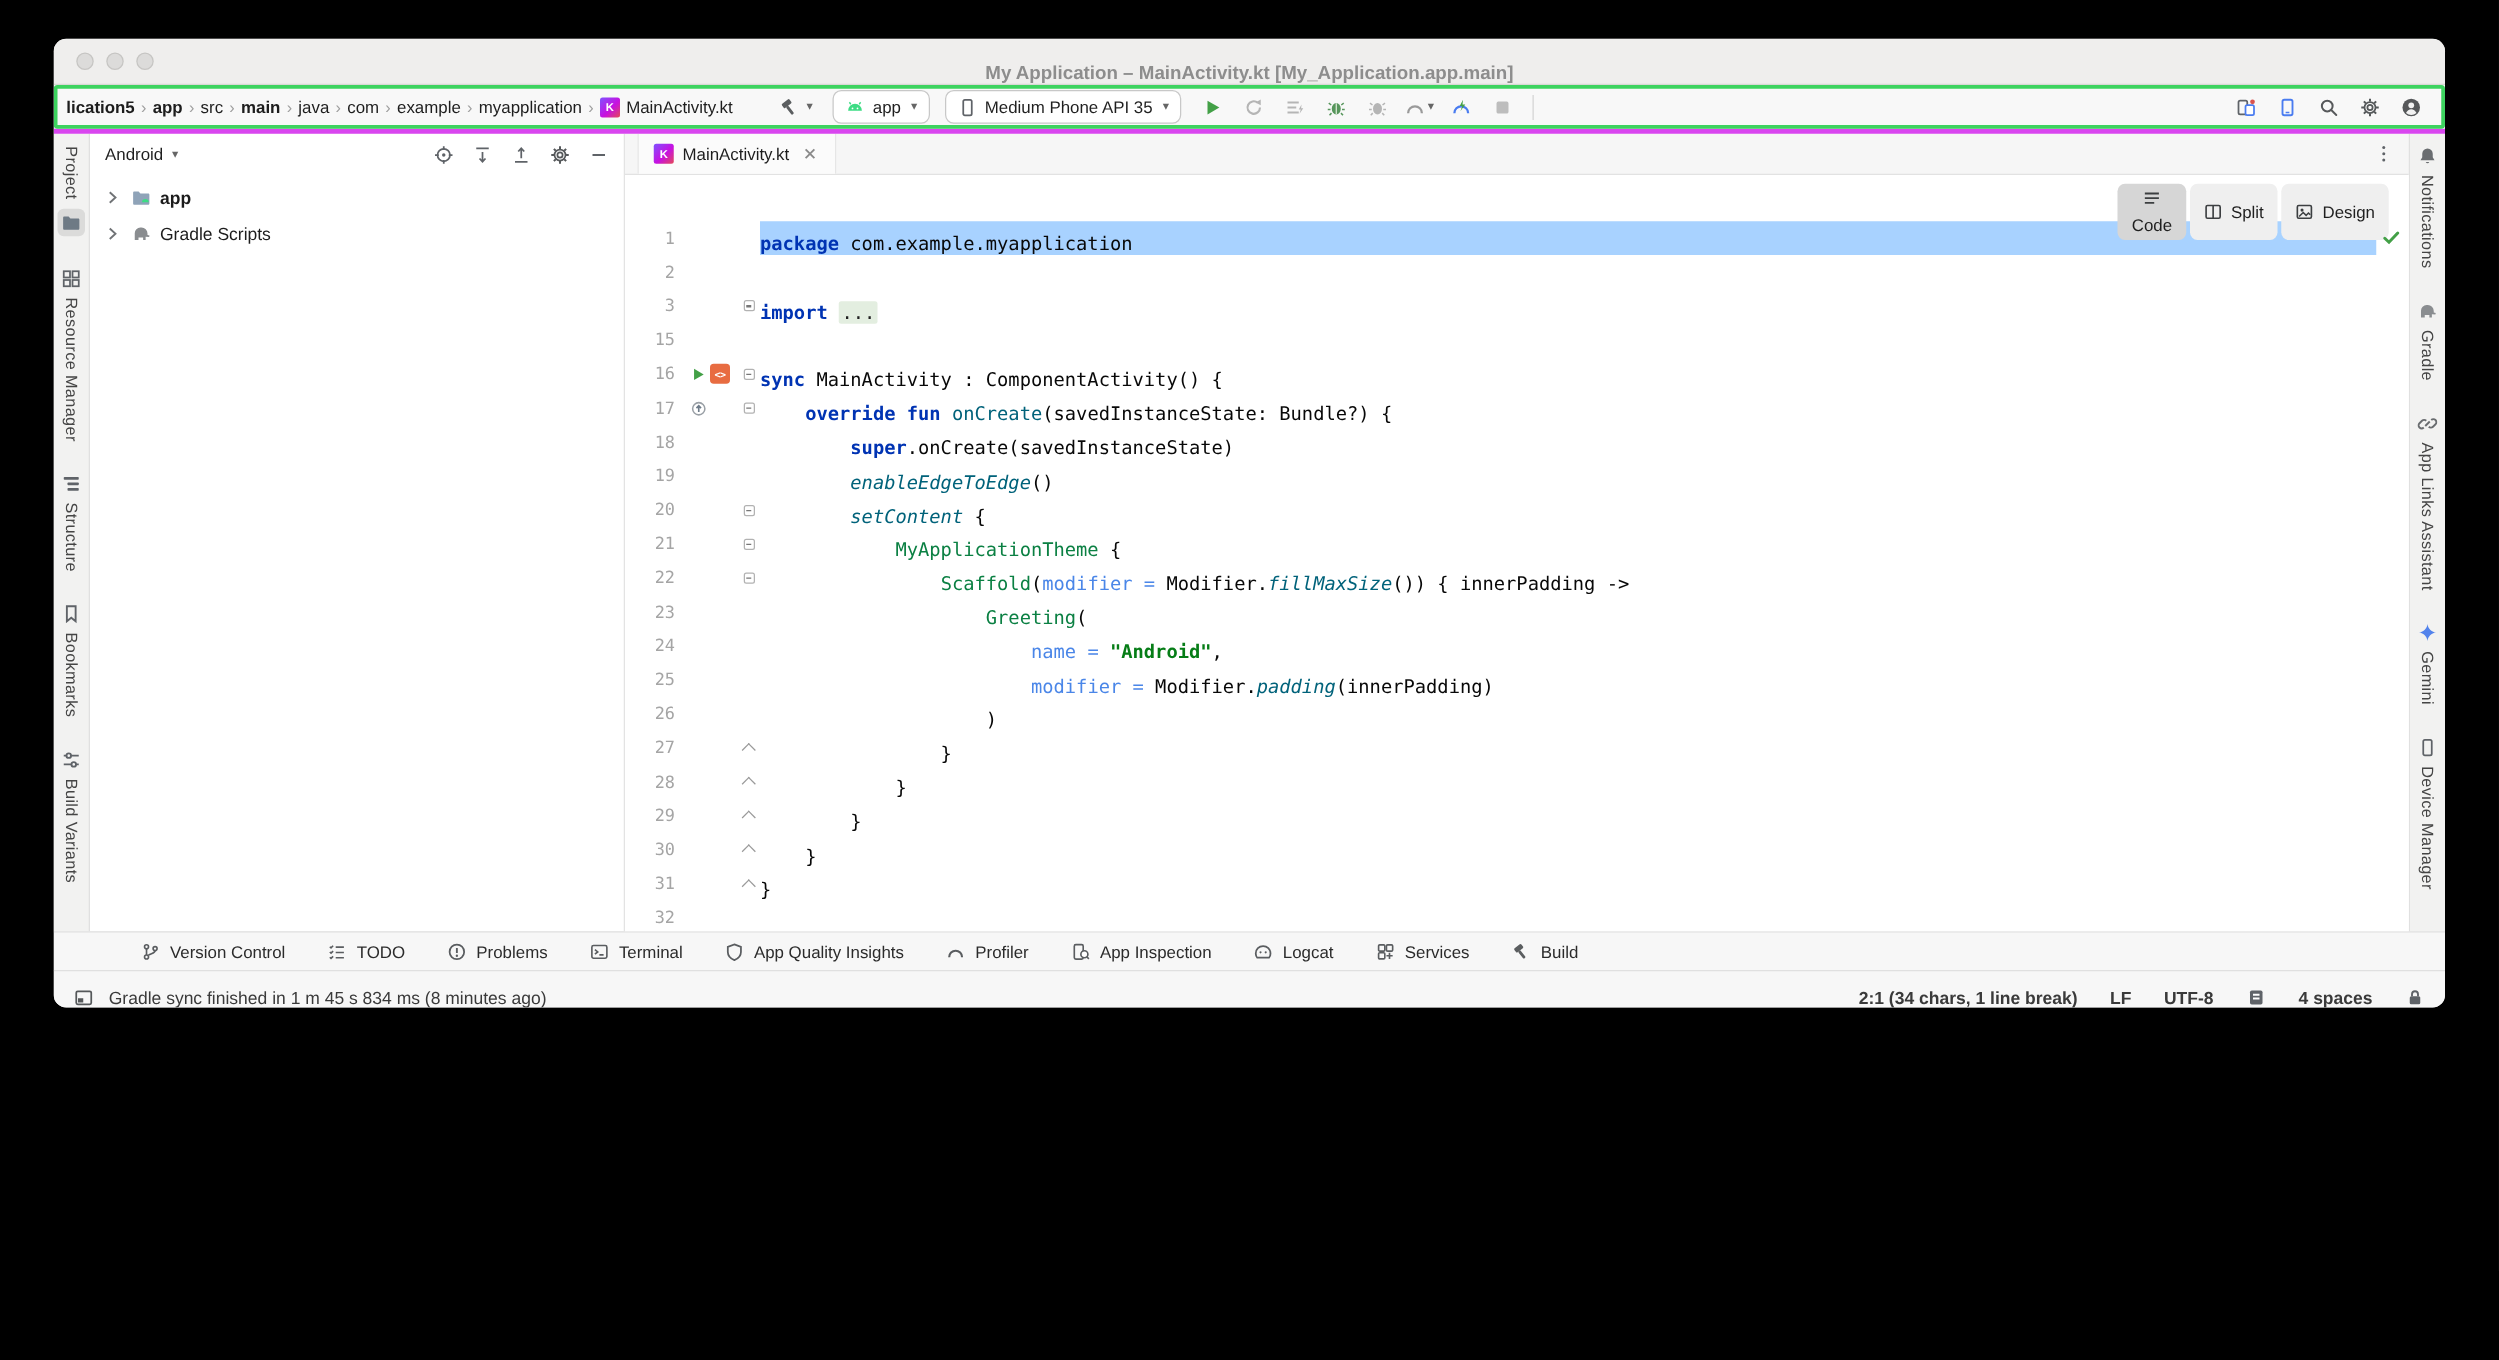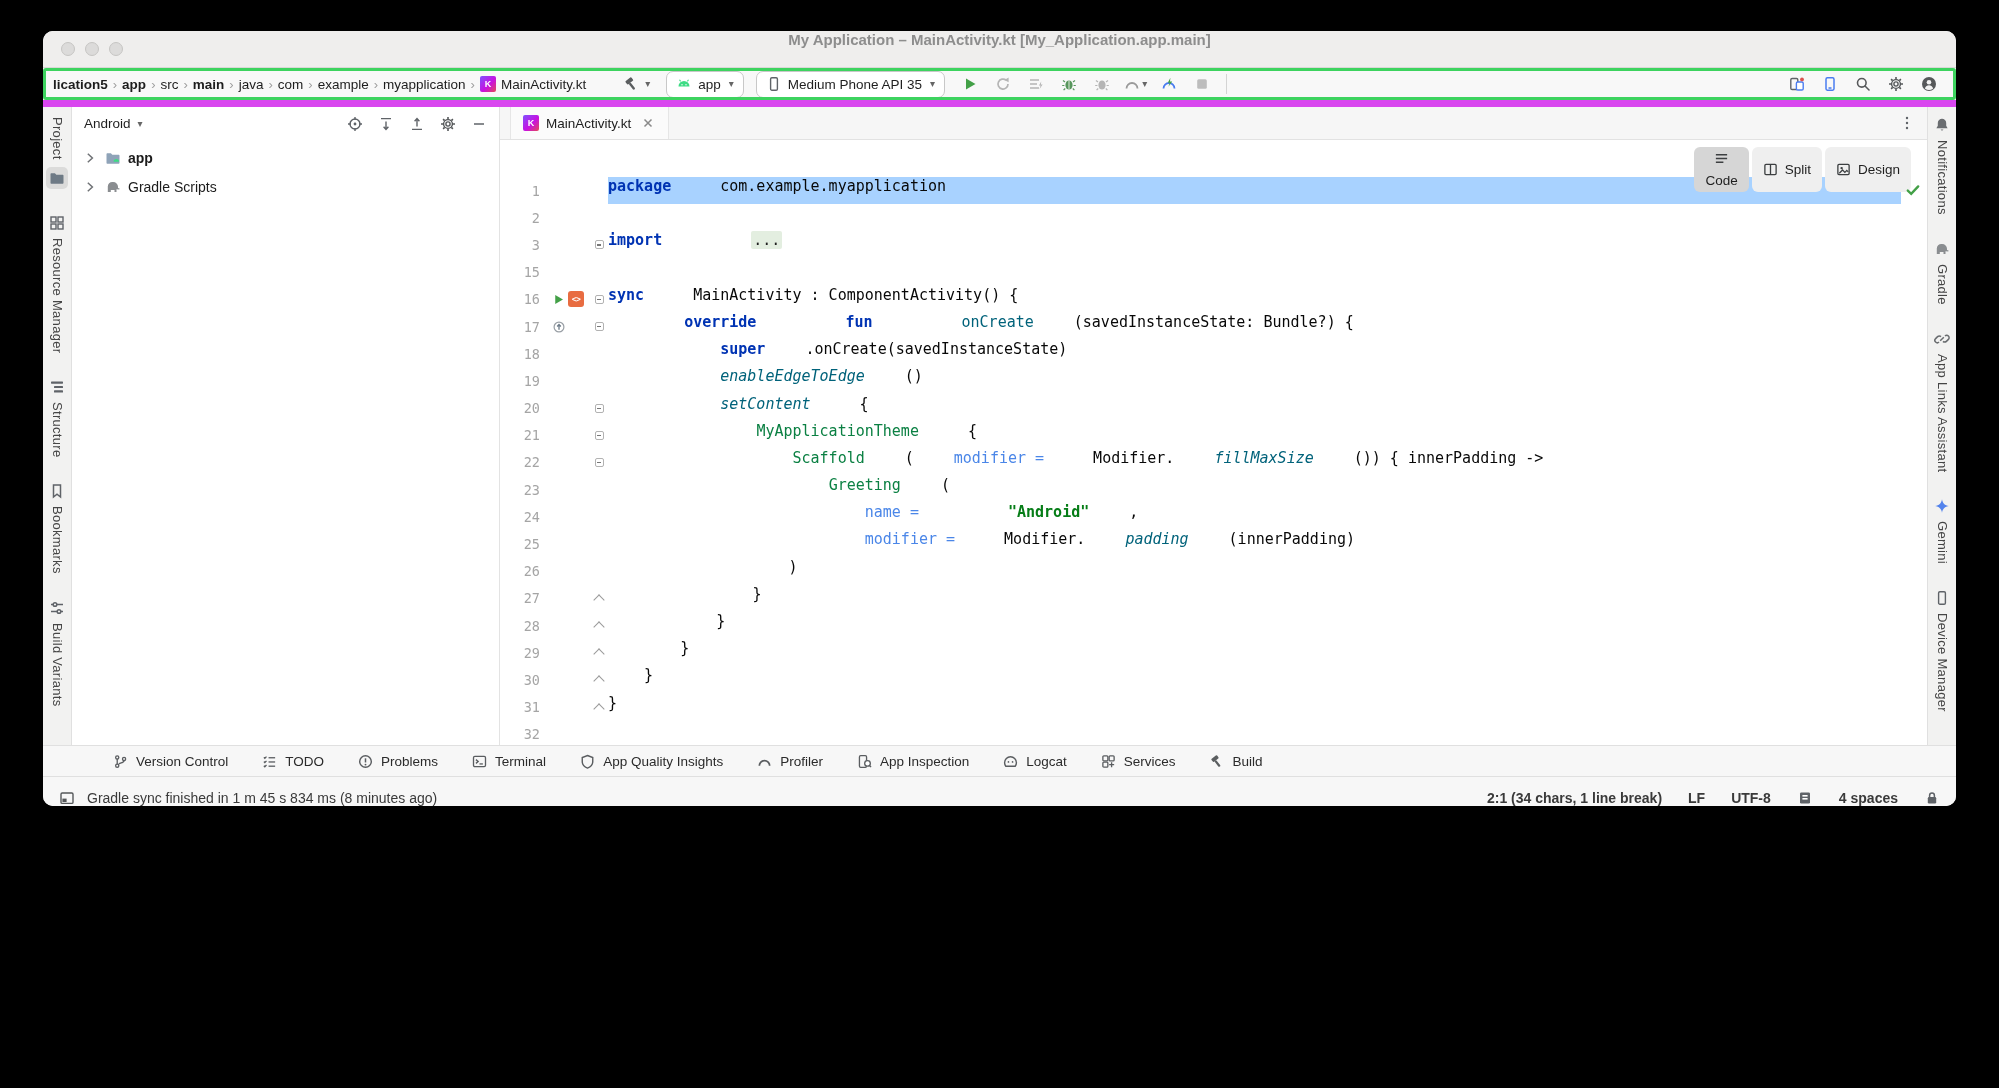--- a/index.html
+++ b/index.html
@@ -5,27 +5,27 @@
   * { margin:0; padding:0; box-sizing:border-box; }
   html,body { background:#000; }
   #desktop { position:relative; width:1999px; height:1088px; background:#000; overflow:hidden;
              font-family:"Liberation Sans", sans-serif; }
   #window { position:absolute; left:43px; top:31px; width:1913px; height:775px;
             background:#fff; border-radius:10px; overflow:hidden; display:flex; flex-direction:column;
             box-shadow:0 25px 70px rgba(0,0,0,.55); }
 
   
   .titlebar { flex:none; height:37px; background:#efeeed; border-bottom:1px solid #d9d8d6;
-              position:relative; display:flex; align-items:flex-start; justify-content:center; }
+              position:relative; display:flex; align-items:flex-end; justify-content:center; }
   .traffic { position:absolute; left:18px; top:0; bottom:0; display:flex; align-items:center; gap:10px; }
   .traffic span { width:14px; height:14px; border-radius:50%; background:#dcdbda; border:1px solid #c6c5c3; }
   .wtitle { font-size:15px; font-weight:700; color:#8d8d8d; }
 
   
-  .toolbar { flex:none; height:39px; background:#f8f8f8; border-bottom:7px solid #d946ef;
+  .toolbar { flex:none; height:39px; background:#f8f8f8; border-bottom:4px solid #d946ef;
              display:flex; align-items:center; padding:0 10px; position:relative; }
   .toolbar-highlight { position:absolute; inset:0; border:3px solid #3dd35f; border-radius:3px;
                        pointer-events:none; z-index:20; }
   .breadcrumbs { display:flex; align-items:center; white-space:nowrap; font-size:13.5px; color:#1d1d1d; }
   .crumb-sep { color:#9f9f9f; margin:0 5px; font-size:13px; }
   .crumb.bold { font-weight:700; }
   .kchip { width:16px; height:16px; border-radius:2px; margin-right:5px;
            background:linear-gradient(135deg,#7f52ff 0%,#c711e1 55%,#e44857 100%);
            color:#fff; font-size:9px; font-weight:700; display:inline-flex; align-items:center; justify-content:center; }
   .toolbar-mid { display:flex; align-items:center; gap:12px; margin-left:34px; }
@@ -79,21 +79,21 @@
   .vm.active { background:#d6d6d6;flex-direction:column; }
   .inspect-ok { position:absolute; top:42px; right:6px; z-index:6; }
 
   #code { margin-right:26px; }
   .line { display:flex; align-items:center; height:27.2px;
           font-family:"DejaVu Sans Mono", monospace; font-size:15px; }
   .lnum { flex:none; width:46px; text-align:right; color:#a5a5a5; font-size:13.5px; padding-right:6px;
           font-family:"DejaVu Sans Mono", monospace; }
   .gicons { flex:none; width:44px; display:flex; align-items:center; gap:3px; padding-left:6px; }
   .gfold { flex:none; width:18px; display:flex; align-items:center; justify-content:center; }
-  .lcontent { flex:1; height:100%; display:flex; align-items:flex-start; white-space:pre;gap:40px; }
+  .lcontent { flex:1; height:100%; display:flex; align-items:flex-end; white-space:pre; }
   .line.selected .lcontent { background:#a8d2ff; }
   .fold-box { width:9px; height:9px; border:1px solid #b2b2b2; border-radius:2px; background:#fff; position:relative; }
   .fold-box::after { content:""; position:absolute; left:1.5px; right:1.5px; top:3px; height:1.2px; background:#777; }
   .fold-end { width:8px; height:8px; border-left:1.6px solid #9a9a9a; border-top:1.6px solid #9a9a9a;
               transform:rotate(45deg); margin-top:3px; }
   .compose-chip { width:16px; height:16px; border-radius:3px; background:#e86c41; color:#fff;
                   font-family:"DejaVu Sans Mono", monospace; font-size:8px; font-weight:700;
                   display:inline-flex; align-items:center; justify-content:center; letter-spacing:-.5px; }
 
   .tok-k  { color:#0033b3; font-weight:700; }

